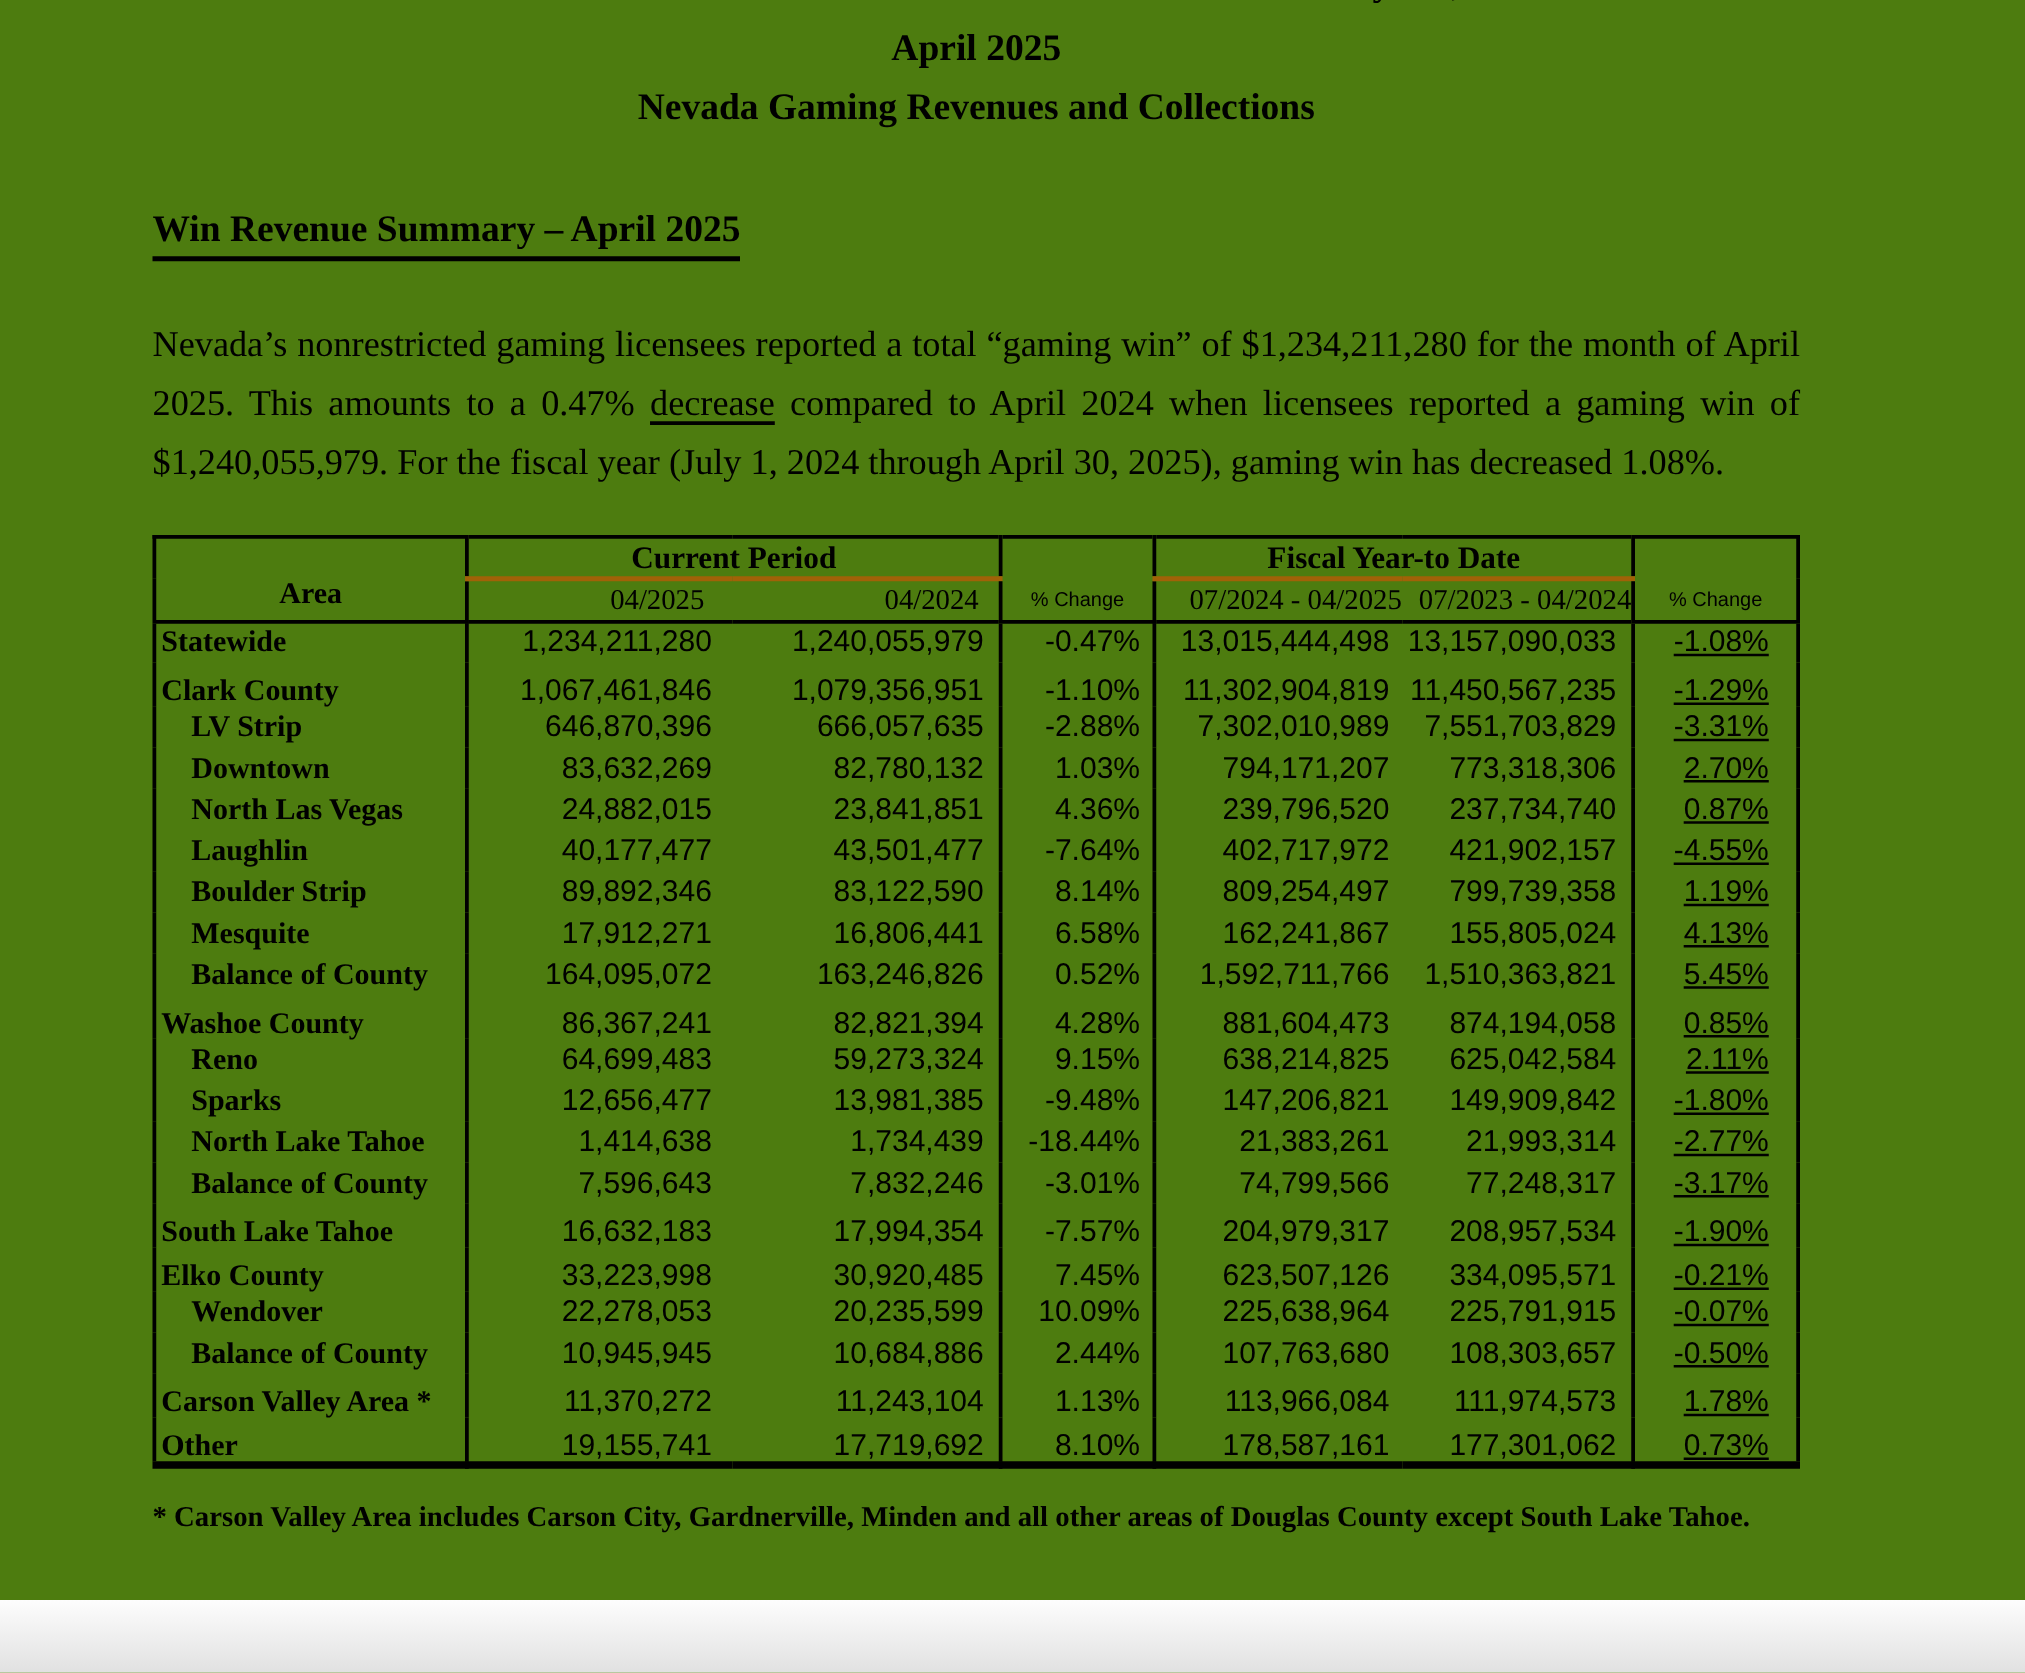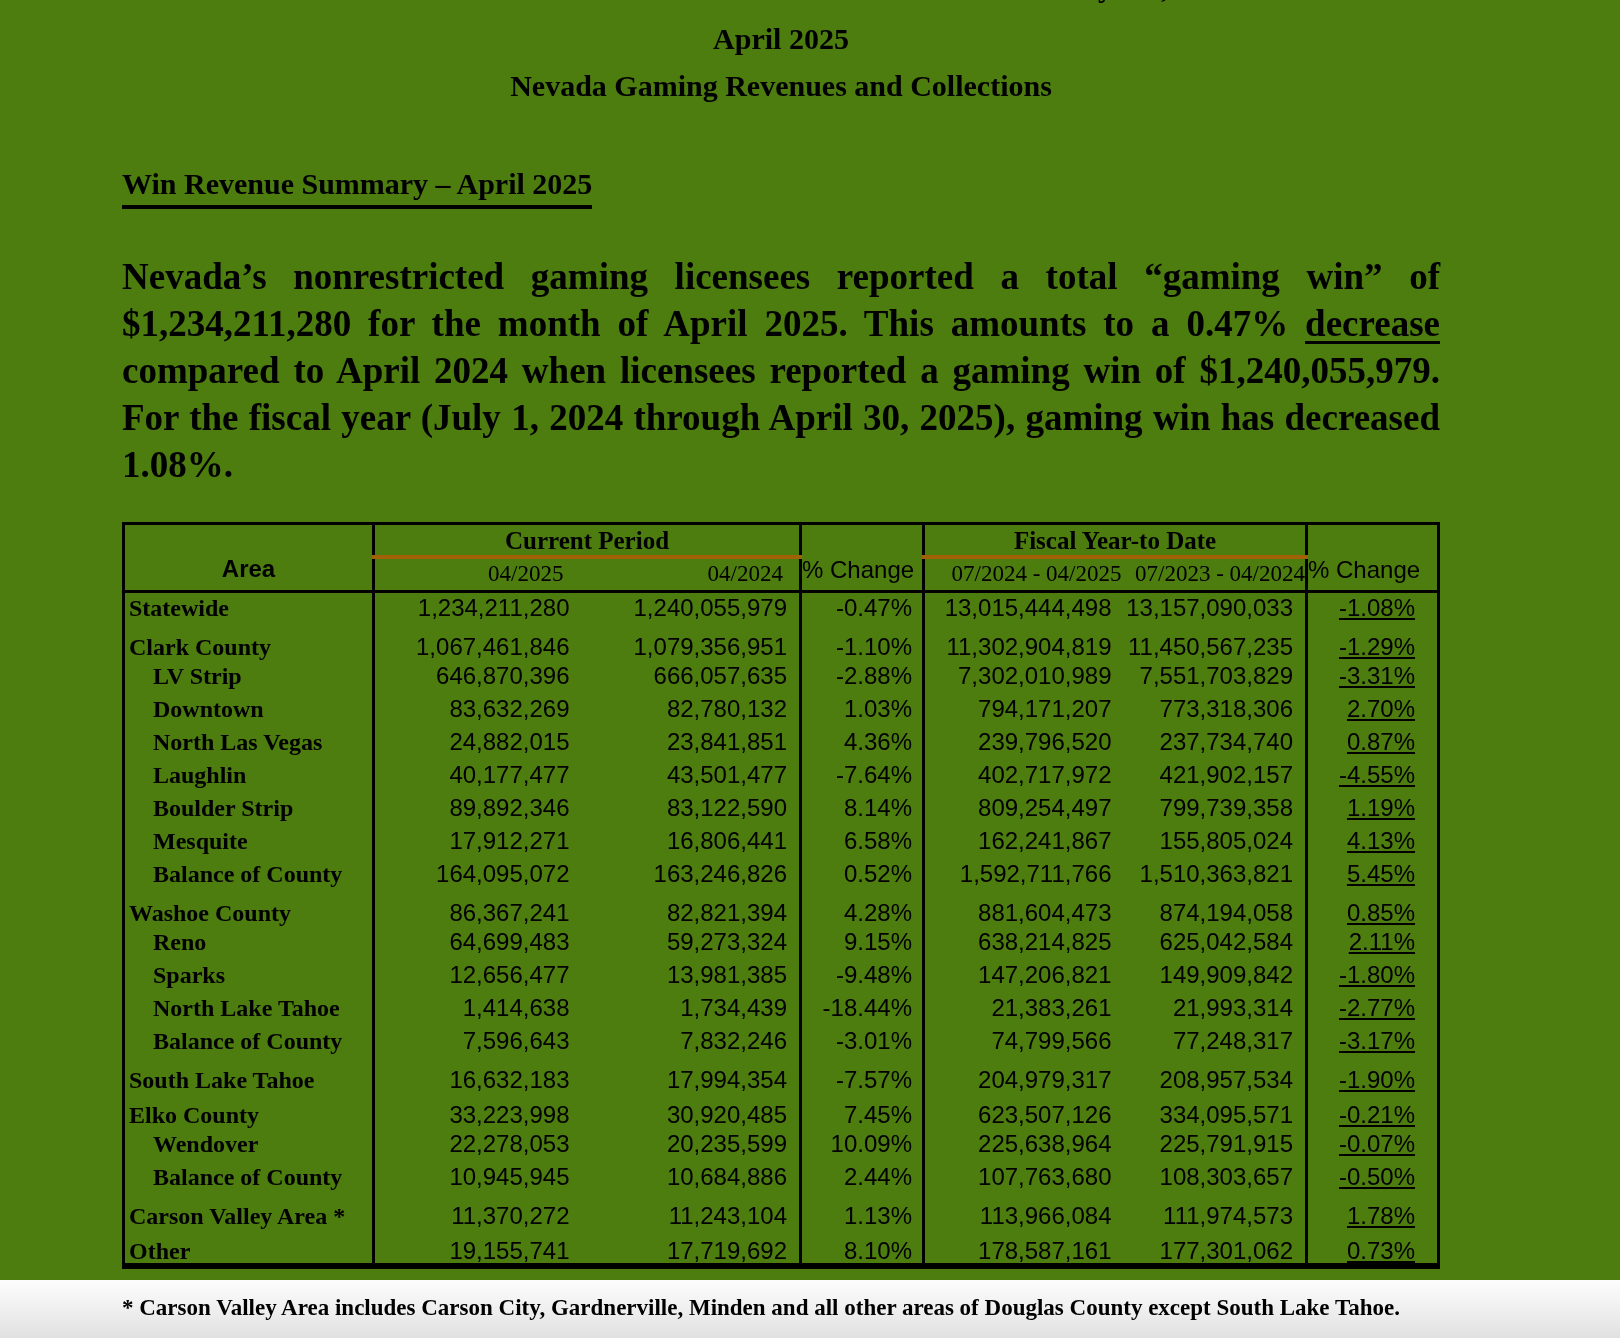--- a/index.html
+++ b/index.html
@@ -24,46 +24,46 @@
   .title { text-align:center; font-weight:bold; font-size:30px; line-height:38px; }
   .title-1 { margin-top:20px; }
   .title-2 { margin-top:9px; }
 
   .section-heading { margin-top:62px; font-size:30px; font-weight:bold; }
   .section-heading span {
     display:inline-block; border-bottom:4px solid #000; padding-bottom:4px;
   }
 
   .body-par {
-    margin-top:44px; font-size:37px; font-weight:bold;
+    margin-top:44px; font-size:29px; font-weight:normal;
     line-height:47px; text-align:justify; width:1318px;
   }
   .body-par .u { text-decoration:underline; text-decoration-thickness:3px; text-underline-offset:5px; }
 
   
   table.rev {
     margin-top:34px; border-collapse:collapse; table-layout:fixed;
     width:1315px; border:3px solid #000; border-bottom-width:6px;
   }
   .b-r { border-right:3px solid #000; }
 
   thead th { font-weight:bold; vertical-align:bottom; }
   tr.h1 th { height:31px; }
   th.group-h {
     font-family:"Liberation Serif", serif; font-size:25px; text-align:center;
     border-bottom:4px solid #a16207; vertical-align:middle; padding-top:2px;
   }
   th.corner-h, th.pct-h { border-bottom:3px solid #000; }
   th.corner-h {
-    font-family:Liberation Sans, sans-serif; font-size:24px; text-align:center;
+    font-family:Liberation Serif, serif; font-size:24px; text-align:center;
     padding-bottom:7px;
   }
   th.pct-h {
-    font-family:"Liberation Sans", sans-serif; font-size:24px; font-weight:normal;
-    text-align:left; padding-bottom:6px;
+    font-family:"Liberation Sans", sans-serif; font-size:16px; font-weight:normal;
+    text-align:center; padding-bottom:6px;
   }
   tr.h2 th {
     height:34px; font-weight:normal; font-size:23px;
     font-family:"Liberation Serif", serif; border-bottom:3px solid #000;
     vertical-align:middle;
     text-align:right;
   }
   th.date-r { text-align:right; }
   th.d-cp1 { padding-right:22px; }
   th.d-cp2 { padding-right:16px; }

